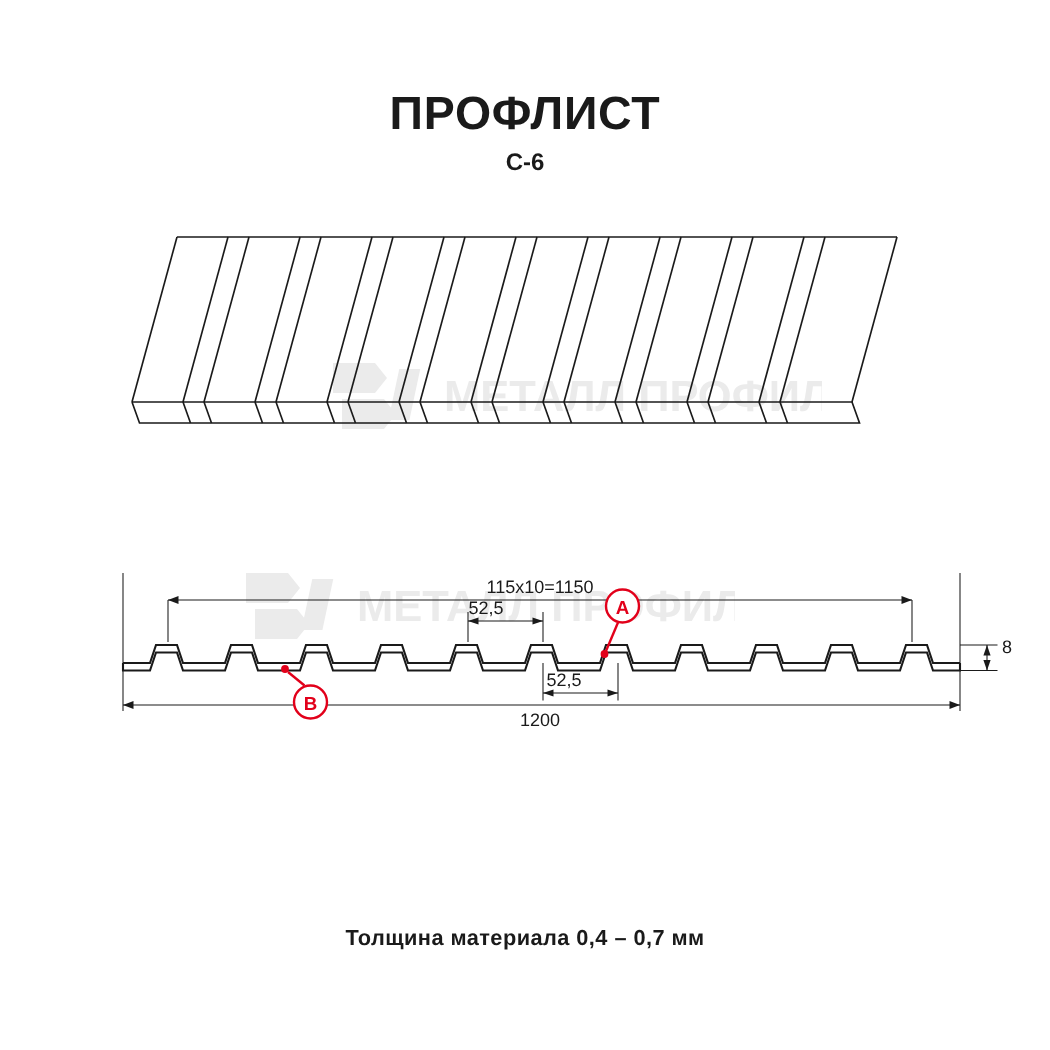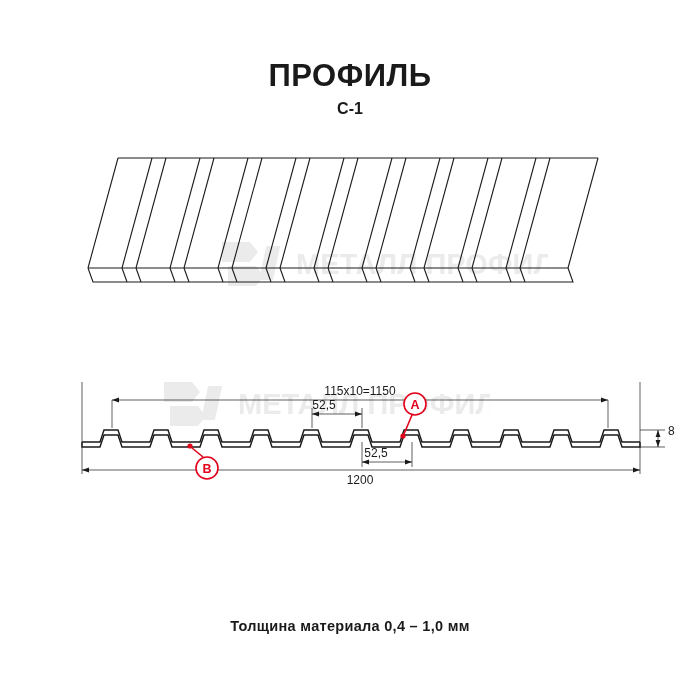--- a/index.html
+++ b/index.html
@@ -84,22 +84,22 @@
     font-size: 12.5px;
     font-weight: bold;
     fill: #e2001a;
   }
 </style>
 </head>
 <body>
 
 <div class="page">
 
-  <div class="title">ПРОФИЛЬ</div>
-  <div class="subtitle">С-1</div>
+  <div class="title">ПРОФЛИСТ</div>
+  <div class="subtitle">С-6</div>
 
   <div class="watermark wm1">
     <svg width="330" height="70" viewBox="0 0 330 70">
       <g fill="#ebebeb">
         <path d="M4 14 L32 14 L40 24 L32 34 L4 34 Z"></path>
         <path d="M10 38 L38 38 L46 48 L38 58 L10 58 Z"></path>
         <rect x="52" y="18" width="14" height="34" transform="skewX(-12)"></rect>
       </g>
       <text x="78" y="46" font-family="Liberation Sans, sans-serif" font-size="29" font-weight="bold" fill="#ebebeb">МЕТАЛЛ ПРОФИЛЬ</text>
     </svg>
@@ -261,15 +261,15 @@
       <g>
         <circle cx="167" cy="116" r="11" fill="#ffffff" stroke="#e2001a" stroke-width="1.6"></circle>
         <text class="callout-text" x="167" y="121" text-anchor="middle">B</text>
         <line x1="163" y1="105" x2="152" y2="96" stroke="#e2001a" stroke-width="1.6"></line>
         <circle cx="150" cy="94" r="2.6" fill="#e2001a"></circle>
       </g>
 
     </svg>
   </div>
 
-  <div class="footer-note">Толщина материала 0,4 – 1,0 мм</div>
+  <div class="footer-note">Толщина материала 0,4 – 0,7 мм</div>
 
 </div>
 
 </body></html>

